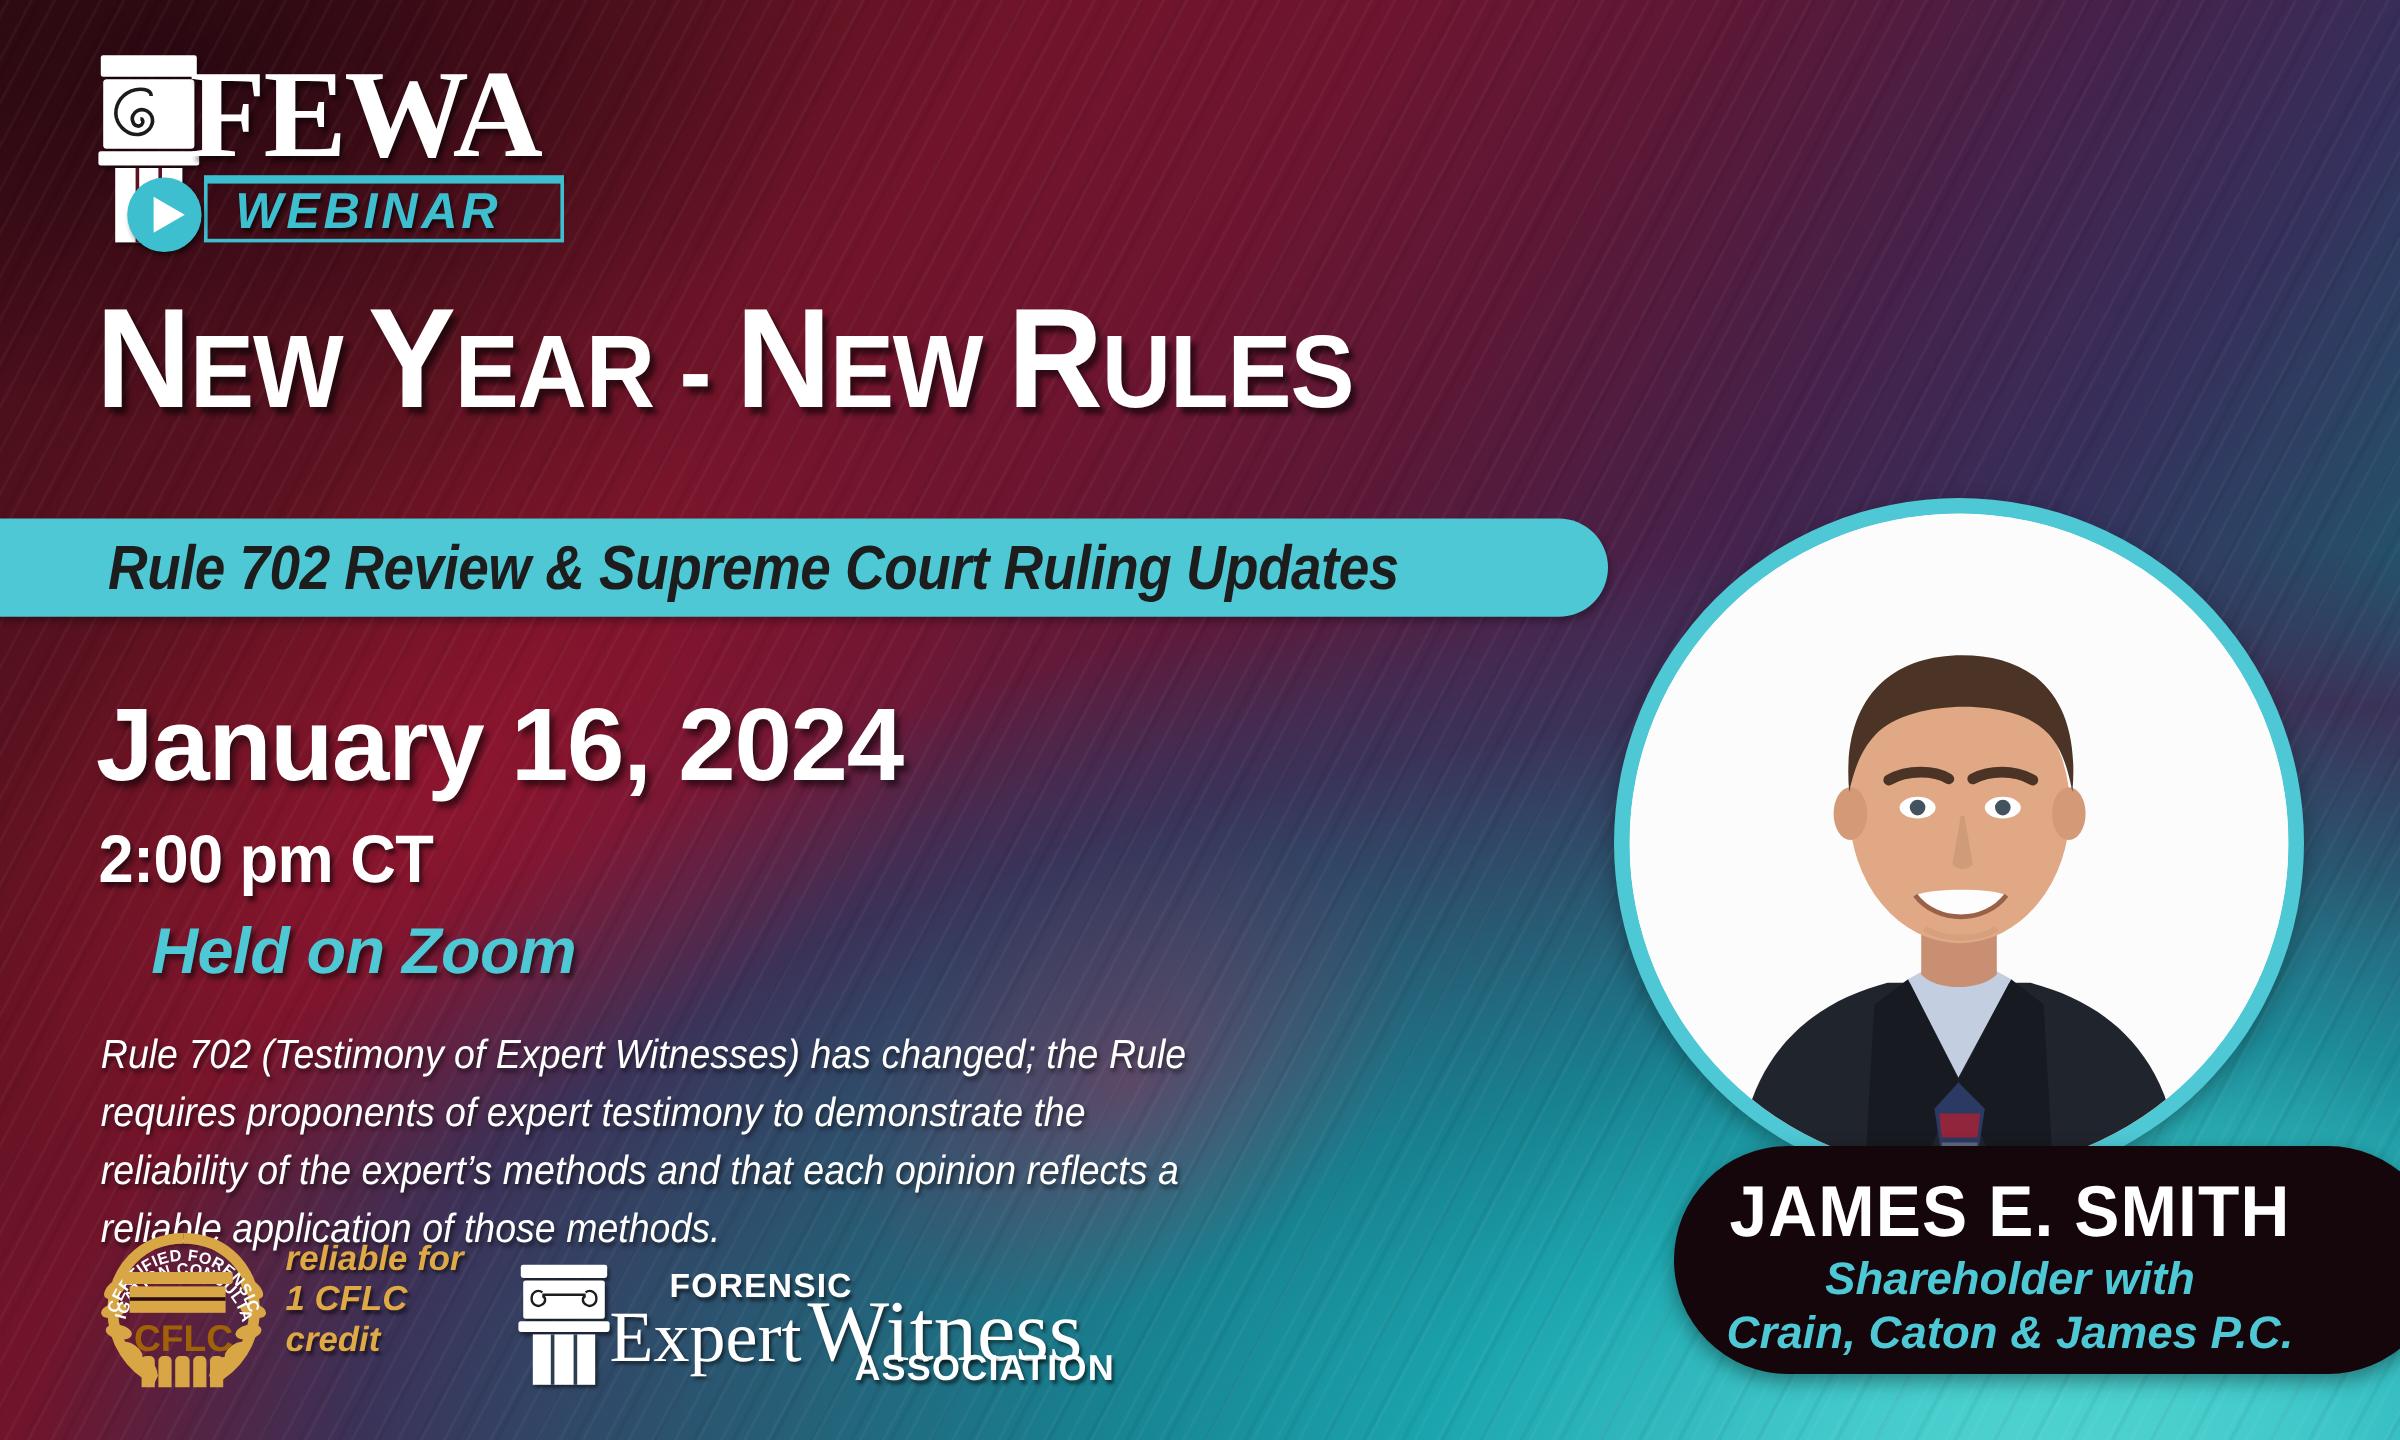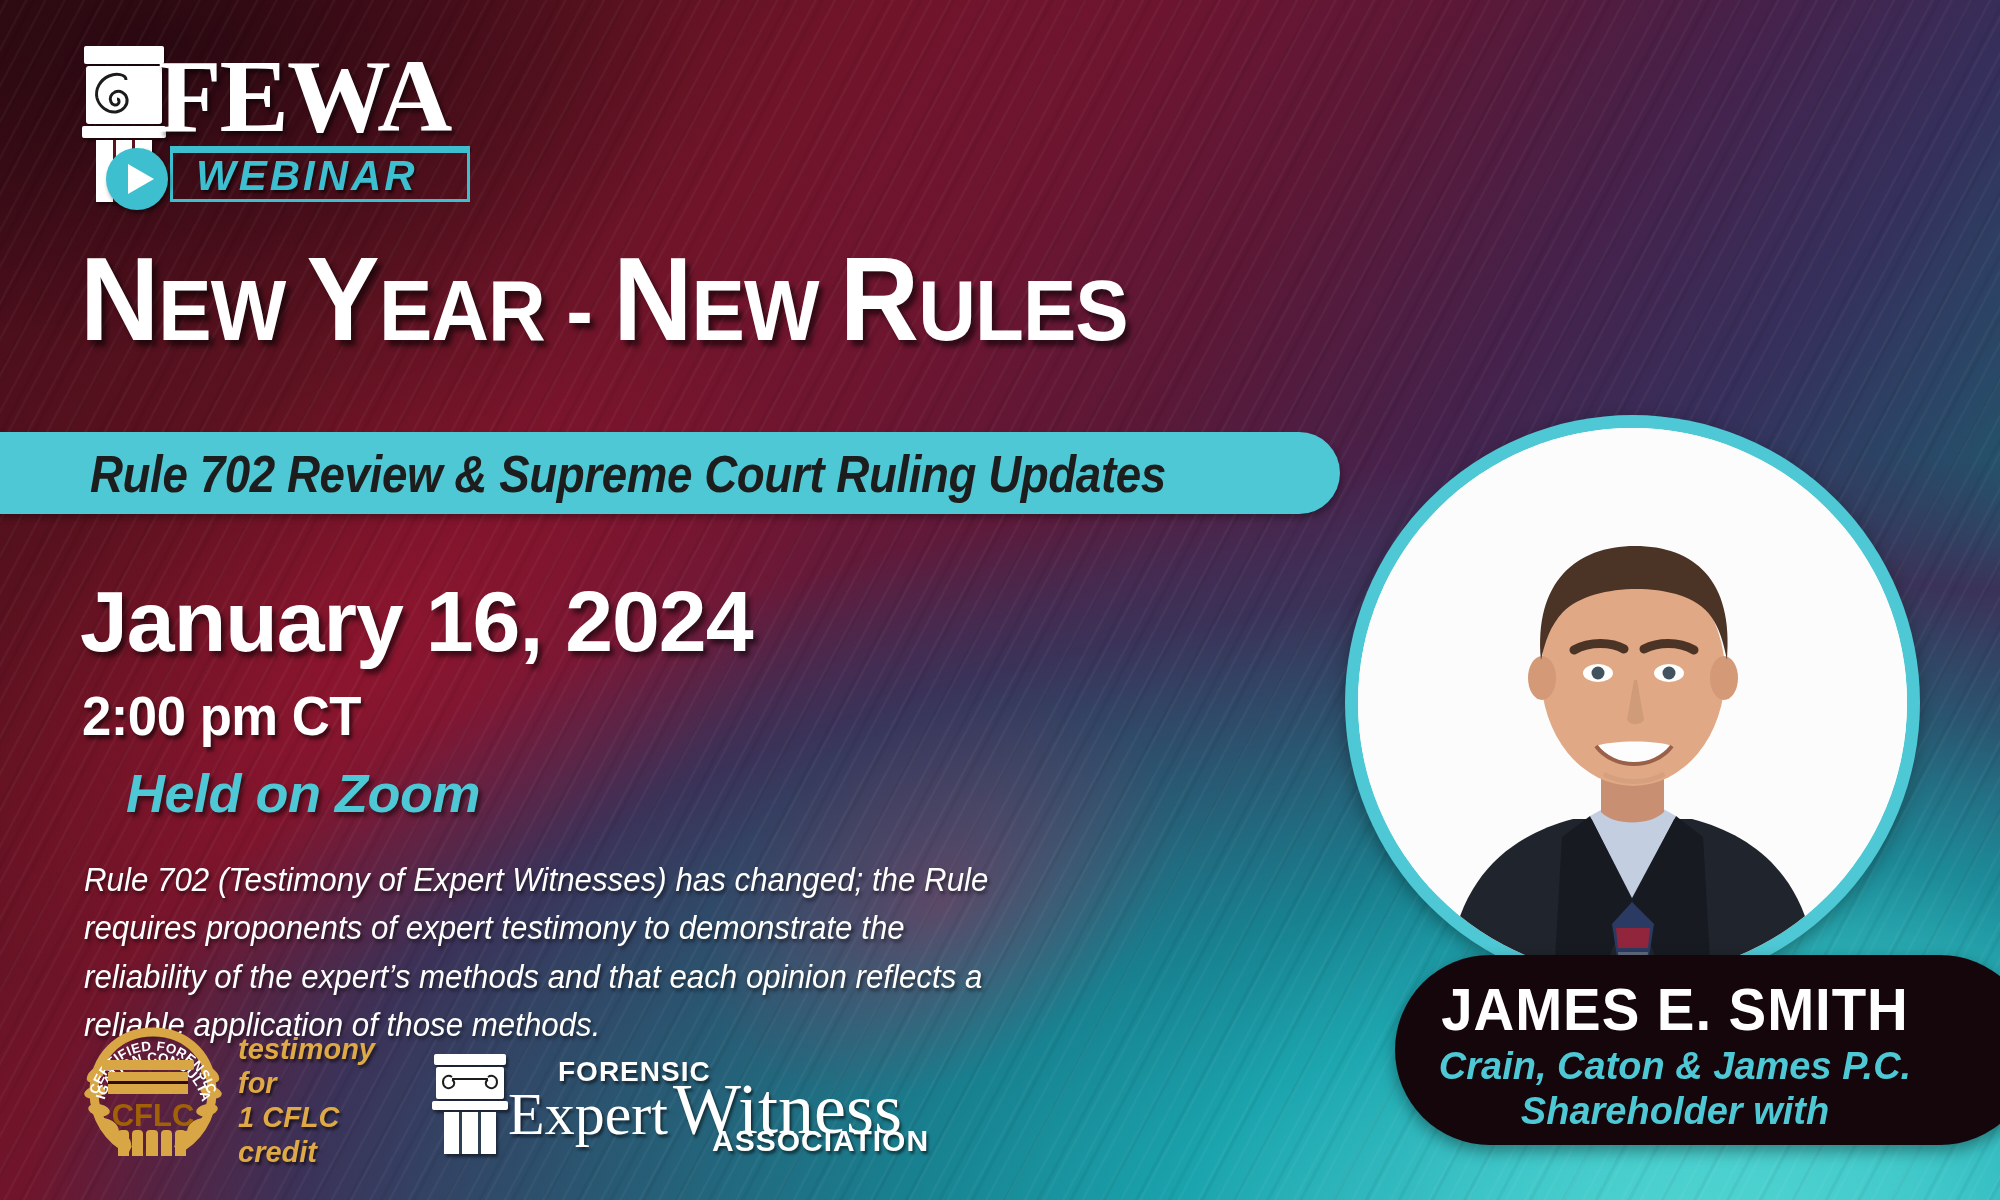--- a/index.html
+++ b/index.html
@@ -306,21 +306,21 @@
     <div class="cflc-flutes">
       <span></span>
         <span></span>
         <span></span>
         <span></span>
         <span></span>
     </div>
   </div>
 
   <div class="cflc-credit">
-    <div>testimony for</div>
+    <div>reliable for</div>
     <div>1 CFLC credit</div>
   </div>
 
   <div class="fewa-foot">
     <div class="ffcol">
       <div class="ab"></div>
       <div class="vo">
         <svg viewBox="0 0 68 32" style="position:absolute;inset:0;width:100%;height:100%">
           <path d="M16 10 C12 7 7 10 7 15 C7 20 12 23 16 20 C19 18 19 14 16 13" fill="none" stroke="#1c1c1c" stroke-width="2"></path>
           <path d="M52 10 C56 7 61 10 61 15 C61 20 56 23 52 20 C49 18 49 14 52 13" fill="none" stroke="#1c1c1c" stroke-width="2"></path>
@@ -377,17 +377,17 @@
       <path d="M238 318 C256 340 296 340 314 318 C300 312 254 312 238 318 Z" fill="#fdfdfd"></path>
       <path d="M238 318 C256 342 296 342 314 318" stroke="#9a6149" stroke-width="4" fill="none"></path>
 
       <path d="M246 346 C262 356 290 356 306 346" stroke="#cf9a78" stroke-width="5" fill="none" opacity=".6"></path>
     </svg>
   </div>
 
   <div class="plate"></div>
   <div class="plate-name">JAMES E. SMITH</div>
   <div class="plate-role">
+    <div>Shareholder with</div>
     <div>Crain, Caton &amp; James P.C.</div>
-    <div>Shareholder with</div>
   </div>
 
 </div>
 
 </body></html>

